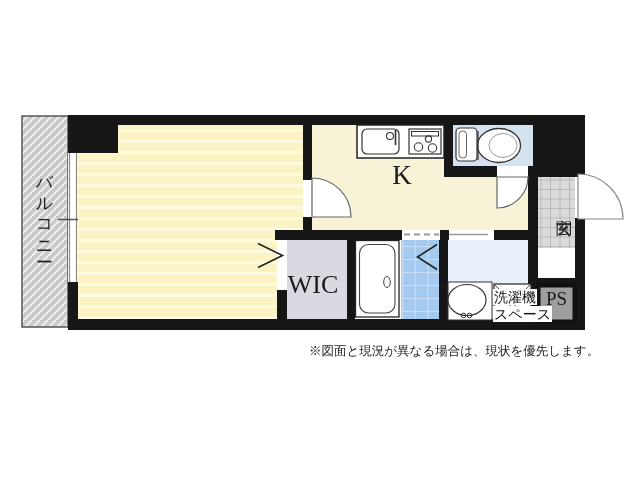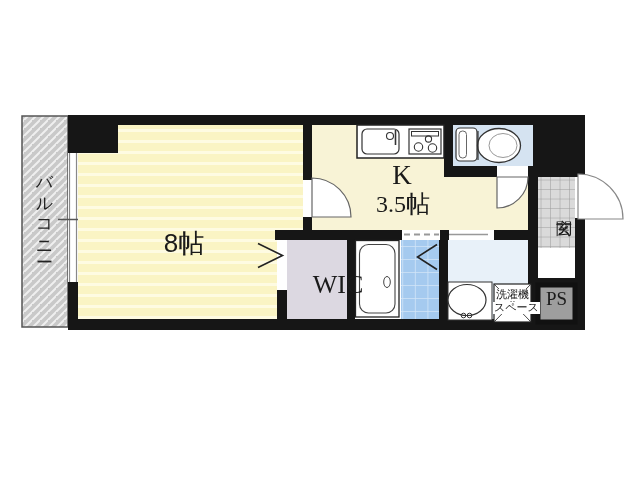--- a/index.html
+++ b/index.html
@@ -8,26 +8,26 @@
   .canvas svg{position:absolute;left:0;top:0;}
   .lbl{position:absolute;color:#1a1a1a;white-space:nowrap;}
   .lbl.center{text-align:center;}
   .jp{font-family:"Liberation Sans",sans-serif;}
   .latin{font-family:"Liberation Serif",serif;}
   .vert{writing-mode:vertical-rl;text-orientation:upright;}
   #lbl-yoshitsu{left:104px;top:192px;width:160px;font-size:29px;letter-spacing:1px;}
   #lbl-yoshitsu-size{left:104px;top:226px;width:160px;font-size:26px;}
   #lbl-k{left:352px;top:160px;width:100px;font-size:27px;}
   #lbl-k-size{left:338px;top:188px;width:130px;font-size:24px;}
-  #lbl-wic{left:282px;top:270px;width:62px;font-size:26px;margin-left:25px;}
+  #lbl-wic{left:282px;top:270px;width:62px;font-size:26px;}
   #lbl-ps{left:538px;top:288px;width:37px;font-size:19px;}
   #lbl-balcony{left:33px;top:163px;height:160px;font-size:17px;letter-spacing:3px;color:#222;}
   #lbl-genkan{left:540px;top:182px;width:34px;height:52px;font-size:16px;letter-spacing:2px;
               display:flex;justify-content:center;}
-  #lbl-laundry{left:493px;top:289px;width:39px;font-size:11px;line-height:1.2;color:#111;font-family:Liberation Mono, monospace;}
+  #lbl-laundry{left:493px;top:289px;width:39px;font-size:14px;line-height:1.2;color:#111;}
   #lbl-laundry span{background:#fff;padding:0 1px;}
   #lbl-disclaimer{left:309px;top:343px;font-size:12.5px;color:#222;}
 </style>
 </head>
 <body>
 
 <div class="canvas">
 
   <svg width="640" height="480" viewBox="0 0 640 480">
     <defs>
@@ -153,23 +153,22 @@
     <g>
       <rect x="494" y="284" width="37" height="38" fill="#fff" stroke="#222" stroke-width="1.2"></rect>
       <path d="M494,284 L531,322 M531,284 L494,322" stroke="#333" stroke-width="0.9"></path>
     </g>
     <g>
       <rect x="538" y="285" width="37" height="37" fill="#9E9E9E" stroke="#111" stroke-width="5"></rect>
     </g>
   </svg>
 
   <div class="lbl jp vert" id="lbl-balcony">バルコニー</div>
-  <div class="lbl jp center" id="lbl-yoshitsu-size">8帖</div>
   <div class="lbl latin center" id="lbl-k">K</div>
-  <div class="lbl latin center" id="lbl-k-size">3.5帖</div>
   <div class="lbl latin center" id="lbl-wic">WIC</div>
   <div class="lbl jp vert" id="lbl-genkan">玄関</div>
   <div class="lbl latin center" id="lbl-ps">PS</div>
   <div class="lbl jp center" id="lbl-laundry">
     <span>洗濯機</span><br>
     <span>スペース</span>
   </div>
+  <div class="lbl jp" id="lbl-disclaimer">※図面と現況が異なる場合は、現状を優先します。</div>
 </div>
 
 </body></html>

